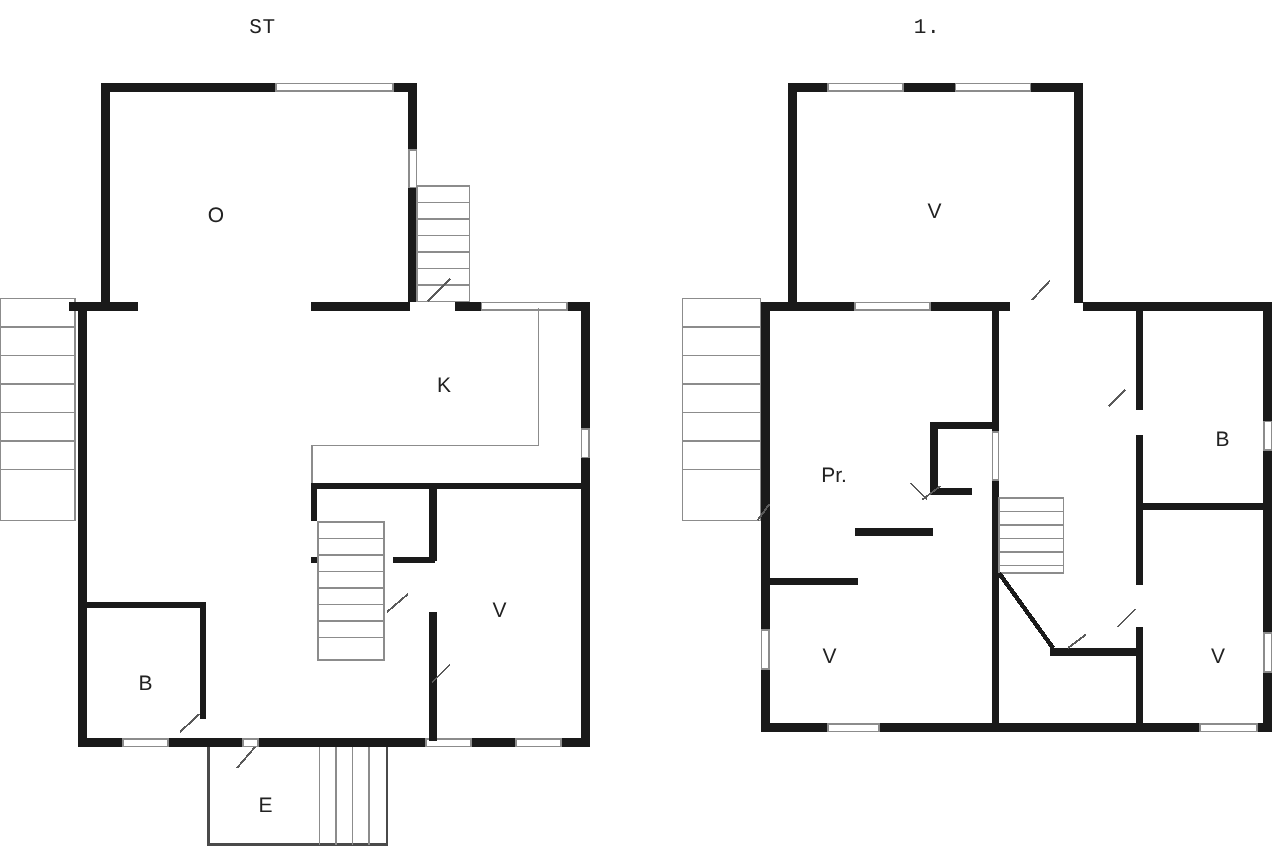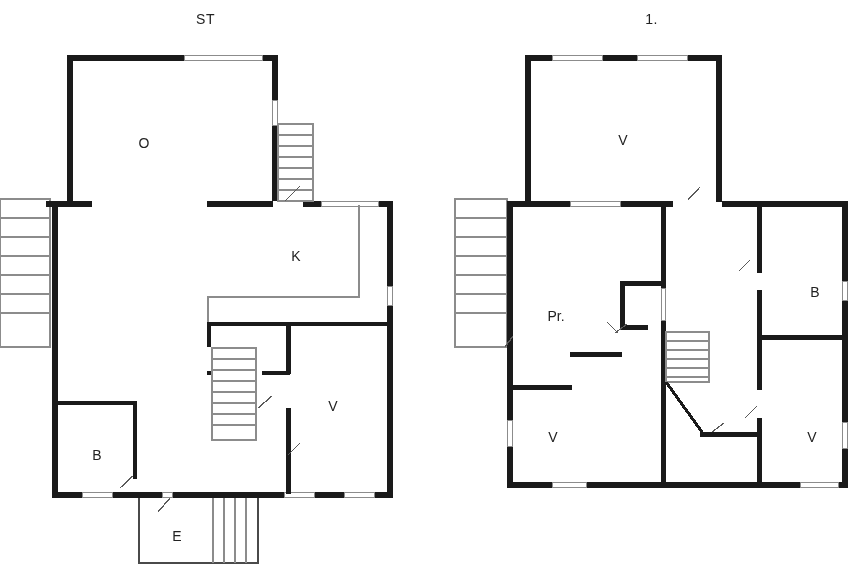--- a/index.html
+++ b/index.html
@@ -1,20 +1,20 @@
 <!DOCTYPE html>
 <html><head>
 <meta charset="utf-8">
 <style>
   html,body{margin:0;padding:0;background:#ffffff;}
   body{width:848px;height:565px;overflow:hidden;
        font-family:"Liberation Sans","DejaVu Sans",sans-serif;}
   #stage{position:relative;width:848px;height:565px;background:#fff;}
   .plan-title{position:absolute;font-size:14px;color:#222;letter-spacing:.5px;
-              text-align:right;}
+              text-align:center;font-family:Liberation Mono, monospace;}
   svg{display:block;}
   .svg-wrap{position:absolute;left:0;top:0;}
 </style>
 </head>
 <body>
 
 <div id="stage">
 
   <div class="plan-title" id="title-left" style="left: 135px; top: 11px; width: 80px;">ST</div>
   <div class="plan-title" id="title-right" style="left: 578px; top: 11px; width: 80px;">1.</div>

